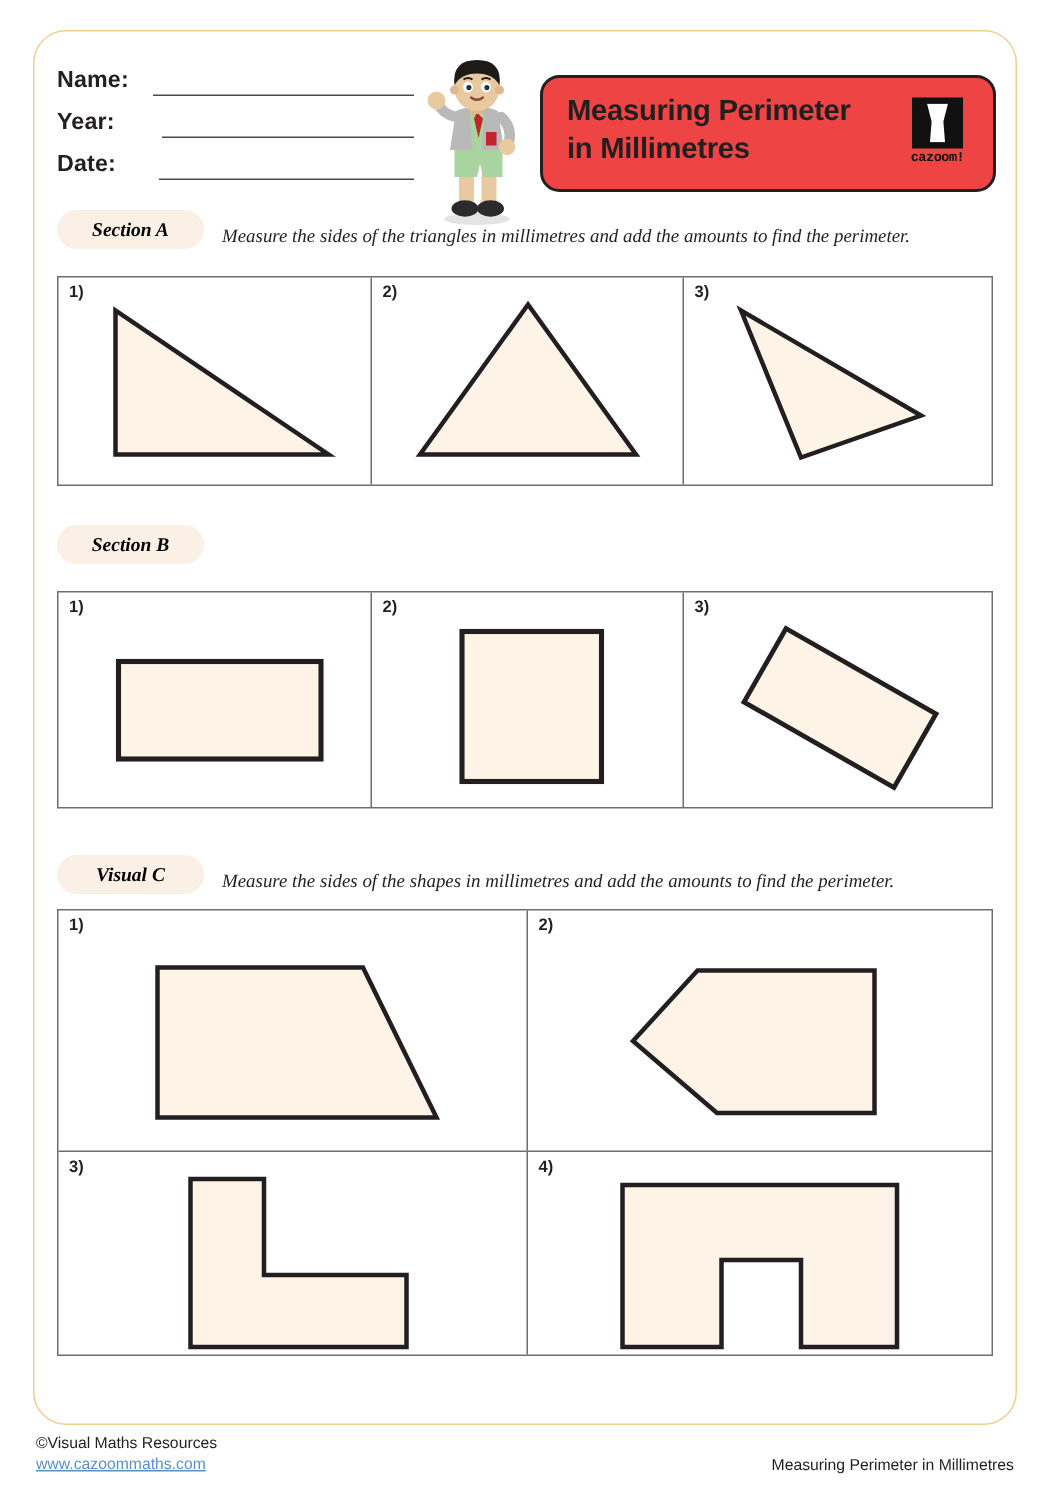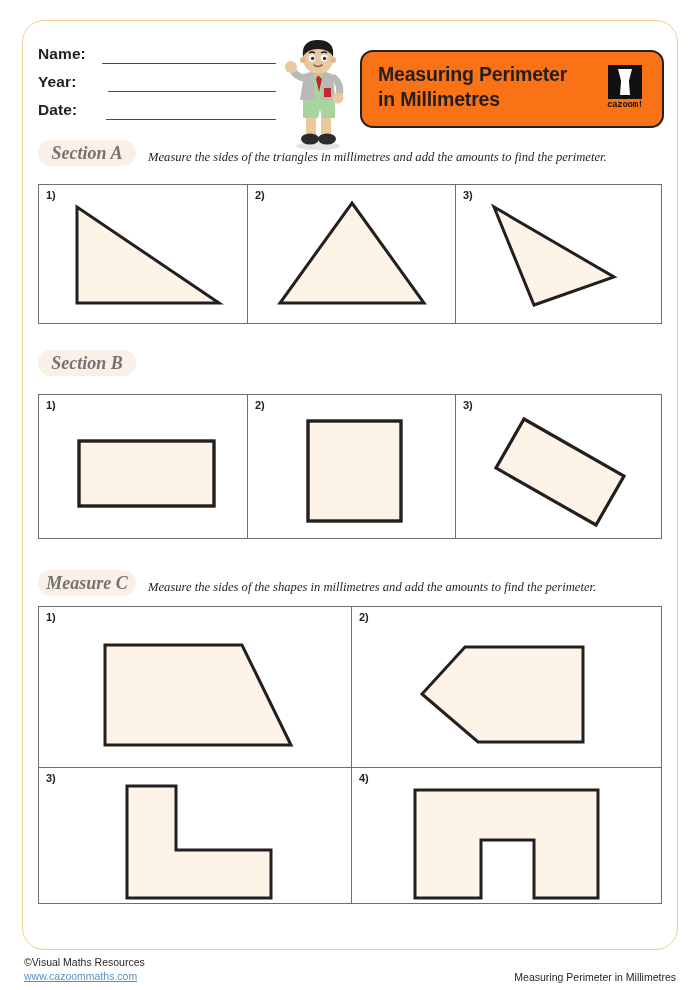--- a/index.html
+++ b/index.html
@@ -25,21 +25,21 @@
   .nb-line{flex:1;border-bottom:1px solid #4a4a4a;height:17px;margin-left:4px;}
   .nb-row.r2 .nb-line{margin-left:10px;}
   .nb-row.r3 .nb-line{margin-left:8px;}
 
   
   .mascot{position:absolute;left:258px;top:18px;width:74px;height:112px;}
 
   
   .title-box{
     position:absolute;left:338px;top:30px;width:304px;height:78px;
-    border:2px solid #231f20;border-radius:13px;background:#f97316;
+    border:2px solid #231f20;border-radius:13px;background:#ef4444;
     box-sizing:border-box;
   }
   .title-text{
     position:absolute;left:16px;top:10px;width:210px;
     font-size:19.5px;font-weight:bold;color:#231f20;line-height:25px;
     letter-spacing:-.2px;
   }
   .logo{
     position:absolute;right:12px;top:13px;width:50px;height:52px;
   }
@@ -59,21 +59,21 @@
   
   .section{position:absolute;left:22px;width:656px;}
   .sec-head{position:relative;height:40px;}
   .sec-badge{
     position:absolute;left:16px;top:2px;width:98px;height:26px;
     background:#fbf0e6;border-radius:13px;
     display:flex;align-items:center;justify-content:center;
   }
   .sec-badge span{
     font-family:"Liberation Serif", serif;font-weight:bold;font-style:italic;
-    font-size:18px;color:#737373;
+    font-size:13px;color:#000000;
   }
   .sec-desc{
     position:absolute;left:126px;top:0px;width:500px;
     font-family:"Liberation Serif", serif;font-style:italic;
     font-size:12.6px;line-height:17px;color:#231f20;margin-top:11px;
   }
   .grid{
     position:absolute;left:16px;border:1px solid #6e6e6e;box-sizing:border-box;
     background:#fff;display:flex;flex-wrap:wrap;
   }
@@ -231,21 +231,21 @@
       <svg width="206" height="143" viewBox="0 0 206 143">
         <polygon points="68,24 168,81 140,130 40,73" fill="#fdf3e6" stroke="#231f20" stroke-width="3.2" stroke-linejoin="miter"></polygon>
       </svg>
     </div>
   </div>
 </div>
 
 <div class="section" style="top:568px;">
   <div class="sec-head">
     <div class="sec-badge">
-      <span>Measure C</span>
+      <span>Visual C</span>
     </div>
     <div class="sec-desc" style="width:540px;">Measure the sides of the shapes in millimetres and add the amounts to find the perimeter.</div>
   </div>
 
   <div class="grid" style="top:38px;height:298px;width:624px;">
     <div class="cell" style="width:312px;height:160px;">
       <span class="cell-num">1)</span>
       <svg width="312" height="160" viewBox="0 0 312 160">
         <polygon points="66,38 203,38 252,138 66,138" fill="#fdf3e6" stroke="#231f20" stroke-width="3" stroke-linejoin="miter"></polygon>
       </svg>

